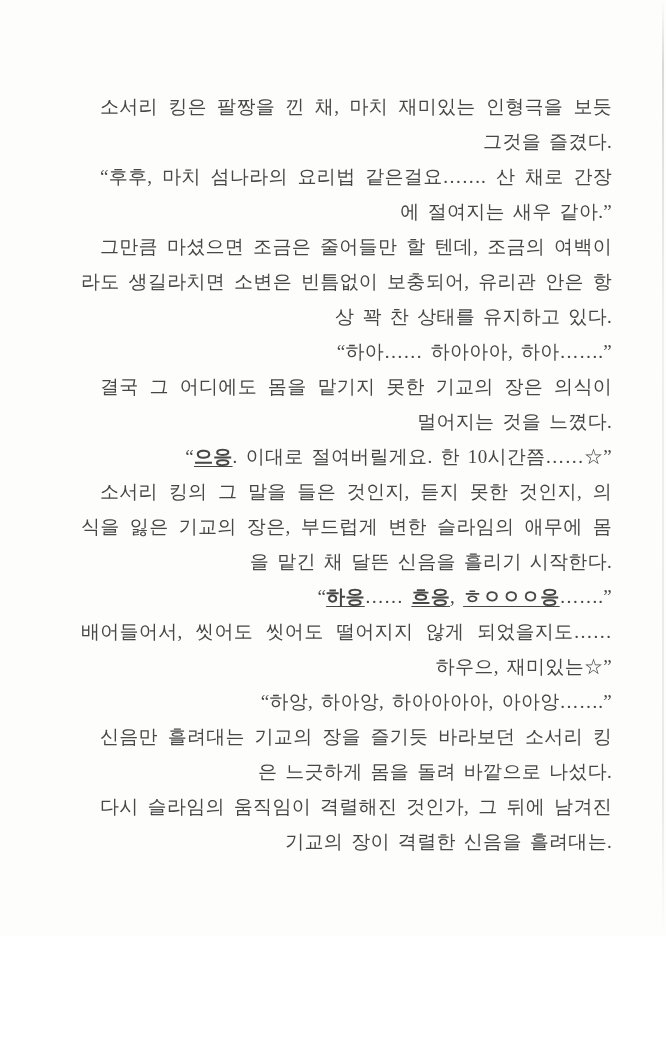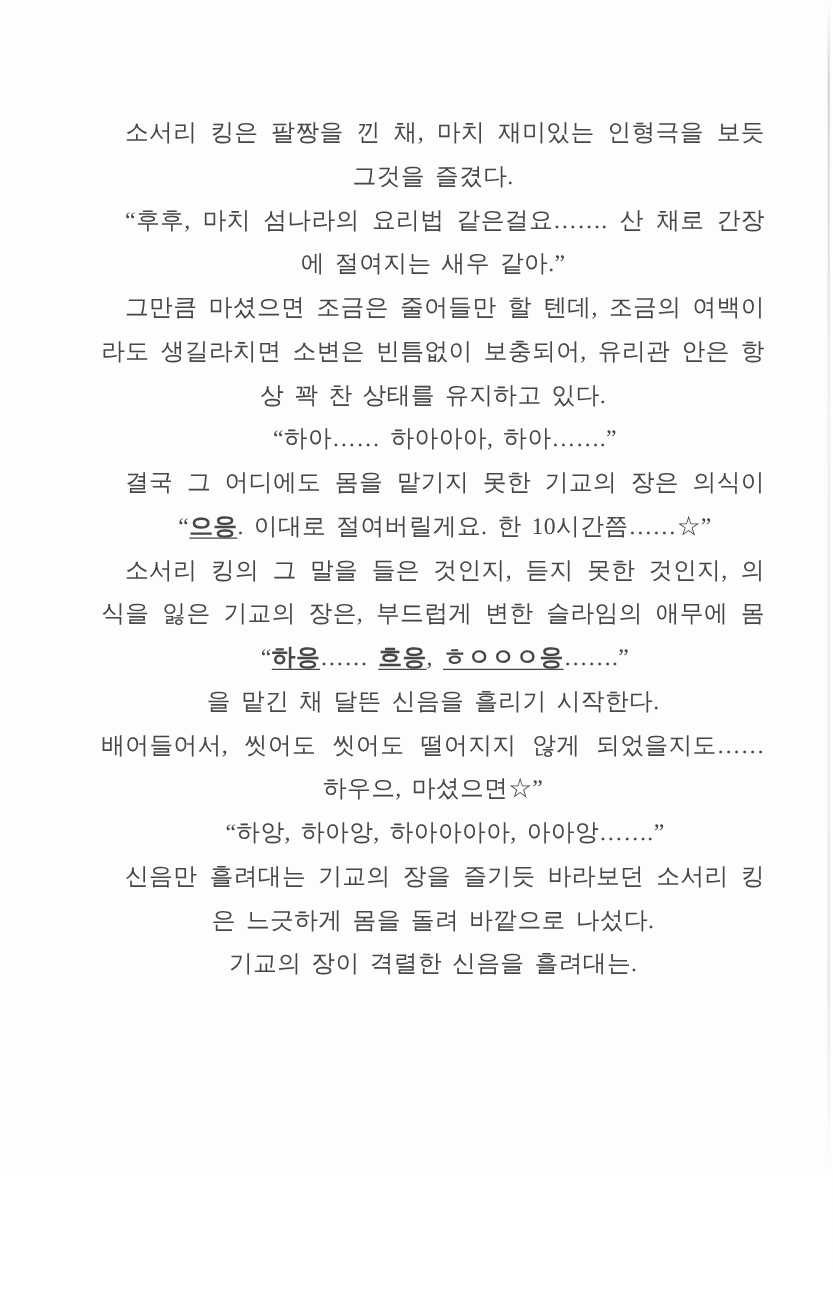--- a/index.html
+++ b/index.html
@@ -21,21 +21,21 @@
     top: 89px;
     width: 531px;
   }
   .line {
     height: 35px;
     line-height: 35px;
     font-size: 19px;
     color: var(--ink, #474747);
     letter-spacing: 0.3px;
     word-spacing: 3px;
-    text-align: center;
+    text-align: right;
     white-space: nowrap;
   }
   .line.fill {
     white-space: normal;
     text-align: justify;
     text-align-last: justify;
   }
   .line.indent {
     padding-left: 19px;
   }
@@ -101,30 +101,32 @@
   <div class="text-block">
       <div class="line indent fill"><span>소서리 킹은 팔짱을 낀 채, 마치 재미있는 인형극을 보듯</span></div>
       <div class="line"><span>그것을 즐겼다.</span></div>
       <div class="line indent fill"><span>“후후, 마치 섬나라의 요리법 같은걸요……. 산 채로 간장</span></div>
       <div class="line"><span>에 절여지는 새우 같아.”</span></div>
       <div class="line indent fill"><span>그만큼 마셨으면 조금은 줄어들만 할 텐데, 조금의 여백이</span></div>
       <div class="line fill"><span>라도 생길라치면 소변은 빈틈없이 보충되어, 유리관 안은 항</span></div>
       <div class="line"><span>상 꽉 찬 상태를 유지하고 있다.</span></div>
       <div class="line indent"><span>“하아…… 하아아아, 하아…….”</span></div>
       <div class="line indent fill"><span>결국 그 어디에도 몸을 맡기지 못한 기교의 장은 의식이</span></div>
+      <div class="line"><span>멀어지는 것을 느꼈다.</span></div>
       <div class="line indent"><span>“</span><span class="u">으응</span><span>. 이대로 절여버릴게요. 한 10시간쯤……☆”</span></div>
       <div class="line indent fill"><span>소서리 킹의 그 말을 들은 것인지, 듣지 못한 것인지, 의</span></div>
       <div class="line fill"><span>식을 잃은 기교의 장은, 부드럽게 변한 슬라임의 애무에 몸</span></div>
+      <div class="line"><span>을 맡긴 채 달뜬 신음을 흘리기 시작한다.</span></div>
       <div class="line indent"><span>“</span><span class="u">하응</span><span>…… </span><span class="u">흐응</span><span>, </span><span class="u">ㅎㅇㅇㅇ응</span><span>…….”</span></div>
-      <div class="line"><span>을 맡긴 채 달뜬 신음을 흘리기 시작한다.</span></div>
       <div class="line fill"><span>배어들어서, 씻어도 씻어도 떨어지지 않게 되었을지도……</span></div>
-      <div class="line"><span>하우으, 마셨으면☆”</span></div>
+      <div class="line"><span>하우으, 재미있는☆”</span></div>
       <div class="line indent"><span>“하앙, 하아앙, 하아아아아, 아아앙…….”</span></div>
       <div class="line indent fill"><span>신음만 흘려대는 기교의 장을 즐기듯 바라보던 소서리 킹</span></div>
       <div class="line"><span>은 느긋하게 몸을 돌려 바깥으로 나섰다.</span></div>
+      <div class="line indent fill"><span>다시 슬라임의 움직임이 격렬해진 것인가, 그 뒤에 남겨진</span></div>
       <div class="line"><span>기교의 장이 격렬한 신음을 흘려대는.</span></div>
     </div>
 
   <div class="footer">
     <span class="pnum">28</span><span class="ftitle">기교의 장, 굴복</span>
   </div>
 
   <div class="edge-right"></div>
   <div class="smudge-bottom"></div>
   <div class="corner-mark"></div>

